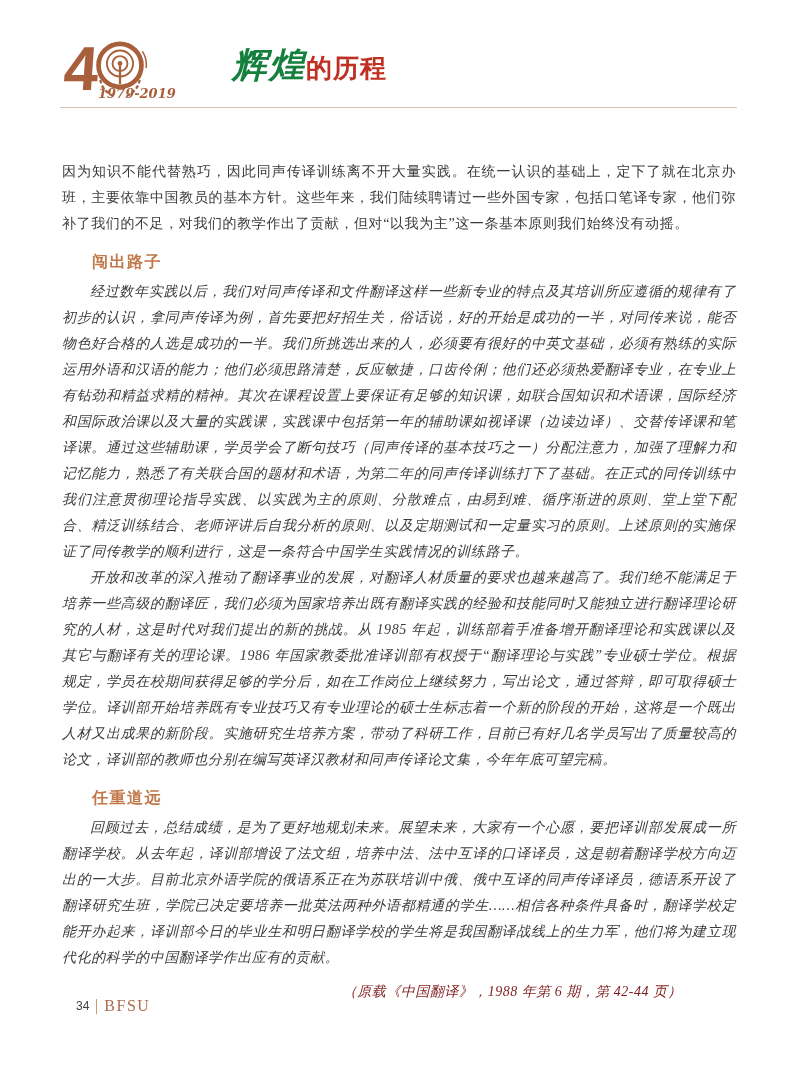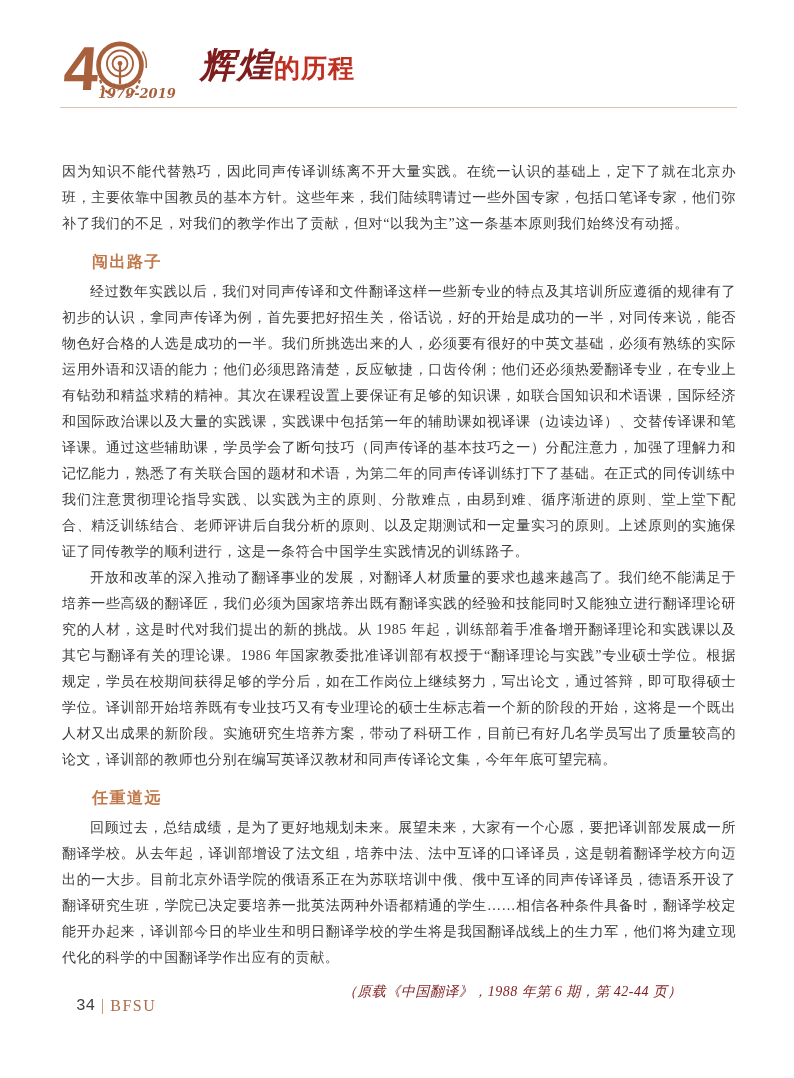--- a/index.html
+++ b/index.html
@@ -10,45 +10,45 @@
   .header{position:absolute;left:0;top:0;width:794px;height:130px;}
   .logo-group{position:absolute;left:64px;top:40px;width:320px;height:64px;}
   .num4{position:absolute;left:0;top:0;font-family:"Liberation Sans",sans-serif;
         font-weight:bold;font-size:62px;line-height:58px;color:#a8603c;
         transform:skewX(-4deg);}
   .emblem{position:absolute;left:28px;top:0;}
   .years{position:absolute;left:34px;top:46px;font-style:italic;font-weight:bold;
          font-size:13px;color:#a8603c;font-family:"DejaVu Serif",serif;white-space:nowrap;}
   .title-group{position:absolute;left:136px;top:2px;white-space:nowrap;}
   .title-calli{font-family:"DejaVu Serif",serif;font-style:italic;font-weight:bold;
-               font-size:35px;color:#7f1d1d;letter-spacing:2px;}
+               font-size:35px;color:#15803d;letter-spacing:2px;margin-left:32px;}
   .title-rest{font-family:Liberation Mono, monospace;font-weight:bold;
               font-size:26px;color:#bf2f22;letter-spacing:1px;text-align:right;}
   .subtitle{position:absolute;left:188px;top:42px;font-family:"Liberation Sans",sans-serif;
             font-weight:bold;font-size:8px;line-height:11px;color:#8b6b56;
             letter-spacing:0.4px;white-space:nowrap;}
   .rule{position:absolute;left:60px;top:107px;width:677px;height:1px;background:#d9c3b5;}
 
   
   .article{position:absolute;left:62px;top:159px;width:674px;
            font-size:14px;line-height:26px;letter-spacing:0.6px;
            color:#3a3a3a;text-align:justify;}
   .article p{margin:0;}
   .p-cont{text-indent:0;}
-  .p-ind{text-indent:2em;}
+  .p-ind{text-indent:2em;font-style:italic;}
   .sec-heading{font-family:"Liberation Sans",sans-serif;font-weight:bold;
                font-size:16px;line-height:21px;color:#c0784a;letter-spacing:1.5px;
                margin:14px 0 7px 0;padding-left:30px;}
   .citation{margin-top:8px;text-align:right;padding-right:54px;
             font-style:italic;font-size:14px;color:#7f1d1d;letter-spacing:0.5px;}
 
   
   .footer{position:absolute;left:76px;top:996px;height:20px;
           display:flex;align-items:center;white-space:nowrap;}
-  .page-num{font-size:16px;color:#3f3f3f;font-family:Liberation Mono, monospace;}
+  .page-num{font-size:12px;color:#3f3f3f;font-family:Liberation Sans, sans-serif;}
   .footer-sep{display:inline-block;width:1px;height:15px;background:#cf9a6a;margin:0 7px;}
   .brand{font-size:16px;color:#ad6c49;letter-spacing:1.5px;
          font-family:"Liberation Serif",serif;}
 </style>
 </head>
 <body>
 
 <div class="page">
 
   <div class="header">

